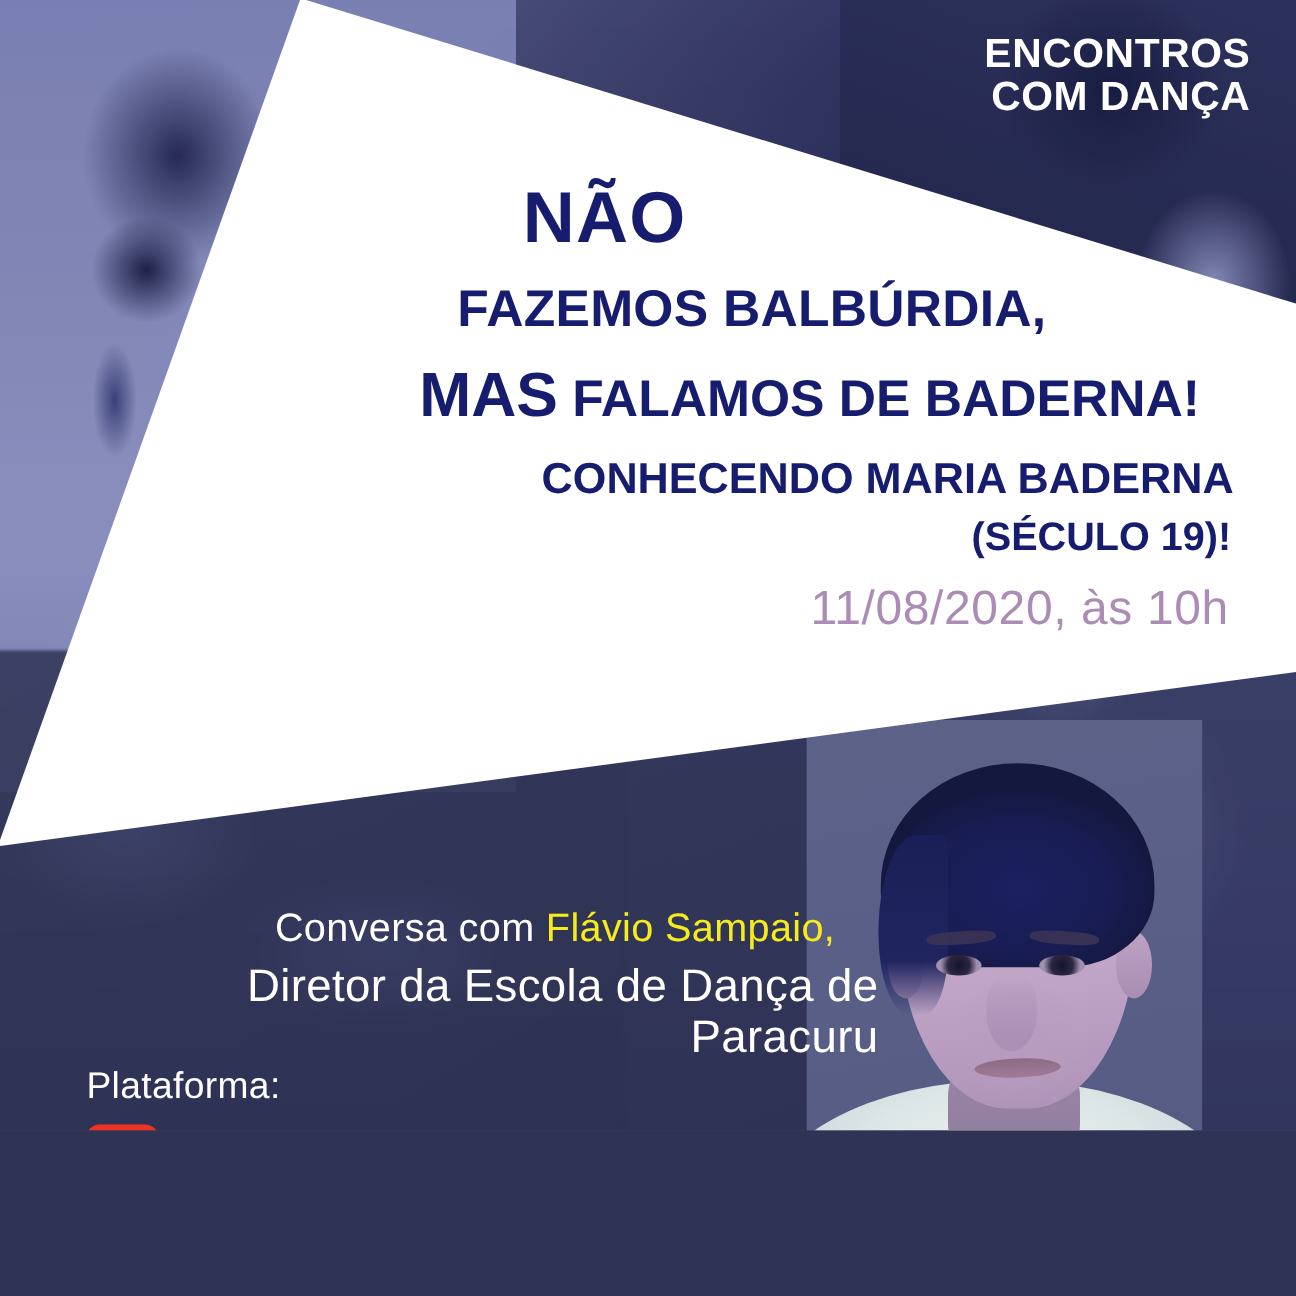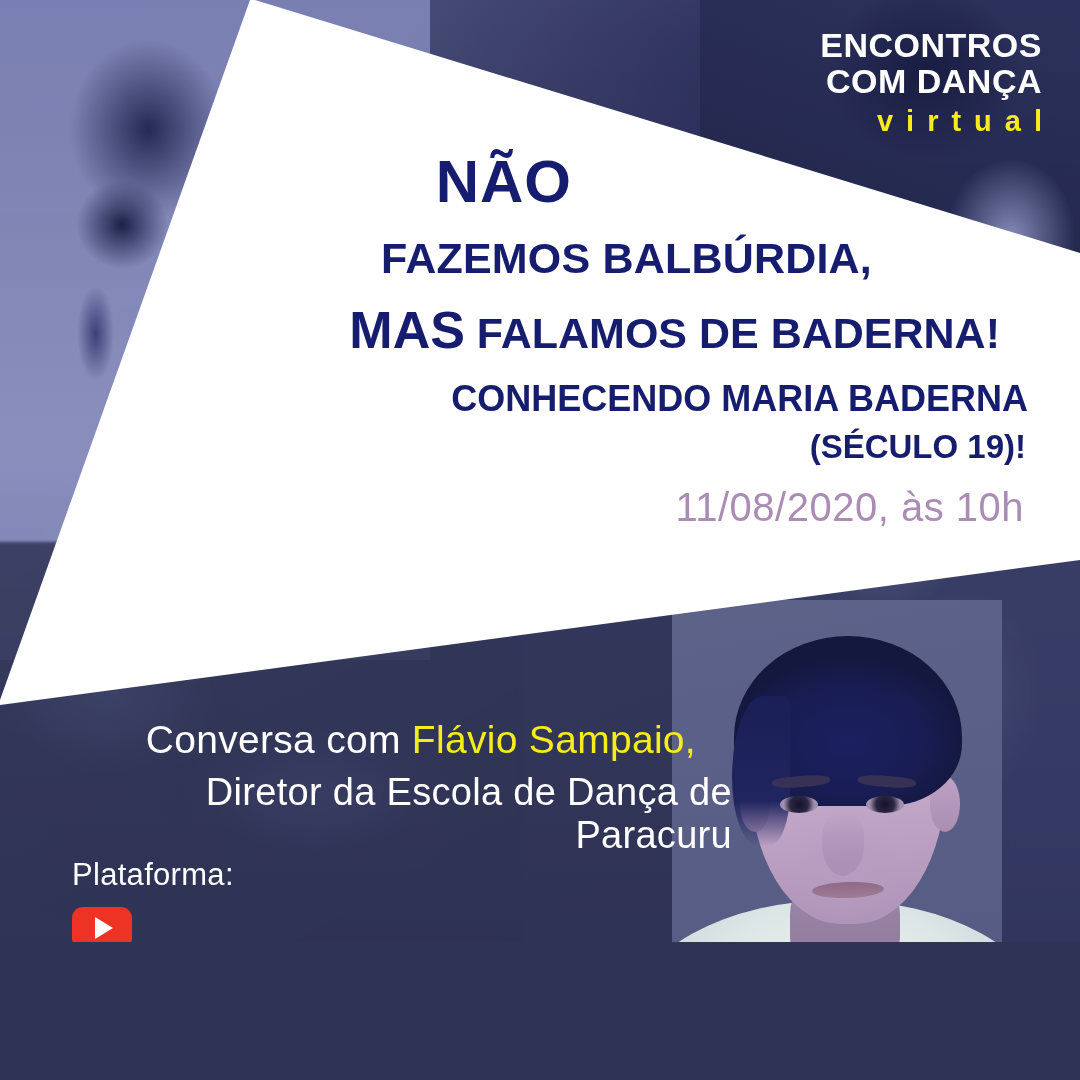--- a/index.html
+++ b/index.html
@@ -281,24 +281,25 @@
 
   
   .lower-block {
     position: absolute;
     left: 72px; top: 718px;
     width: 660px;
     color: #ffffff;
   }
   .conversa-line {
     text-align: right;
-    font-size: 39px;
+    font-size: 33px;
     font-weight: 400;
     letter-spacing: 0.3px;
     padding-right: 36px;
+    margin-top: 36px;
   }
   .conversa-line .name {
     color: #f6ec1c;
   }
   .role-line {
     text-align: right;
     font-size: 38px;
     font-weight: 400;
     margin-top: 9px;
     letter-spacing: 0.3px;
@@ -387,21 +388,20 @@
     <div class="sp-eye-r"></div>
     <div class="sp-nose"></div>
     <div class="sp-mouth"></div>
   </div>
 
   <div class="white-panel"></div>
 
   <div class="header-lockup">
     <span class="hl-line1">ENCONTROS</span>
     <span class="hl-line2">COM DANÇA</span>
-    <span class="hl-virtual">virtual</span>
   </div>
 
   <div class="title-block">
     <div class="t-nao">NÃO</div>
     <div class="t-l2">FAZEMOS BALBÚRDIA,</div>
     <div class="t-l3"><span class="mas">MAS</span> <span>FALAMOS DE BADERNA!</span></div>
     <div class="t-l4">CONHECENDO MARIA BADERNA</div>
     <div class="t-l5">(SÉCULO 19)!</div>
     <div class="t-date">11/08/2020, às 10h</div>
   </div>

